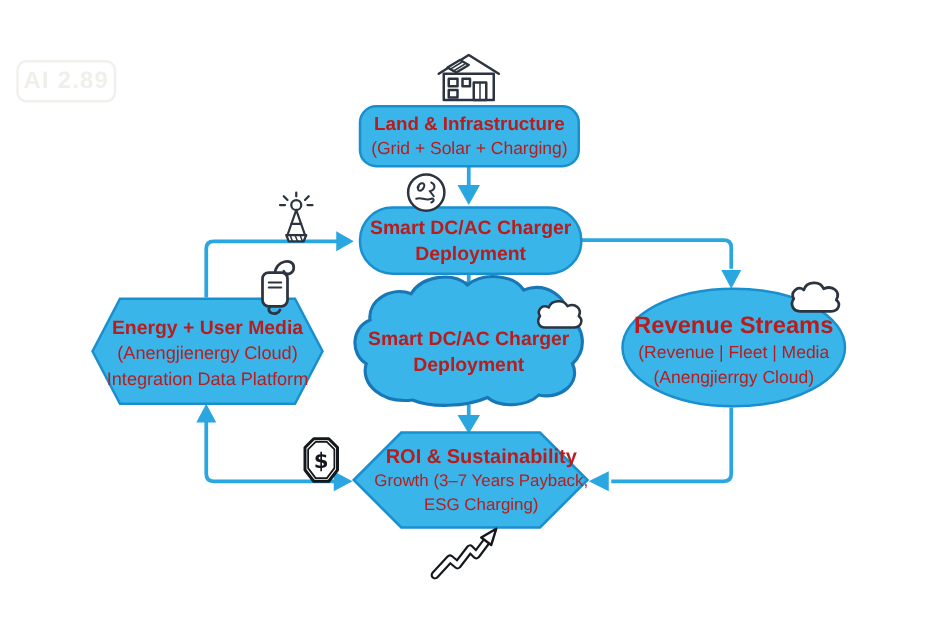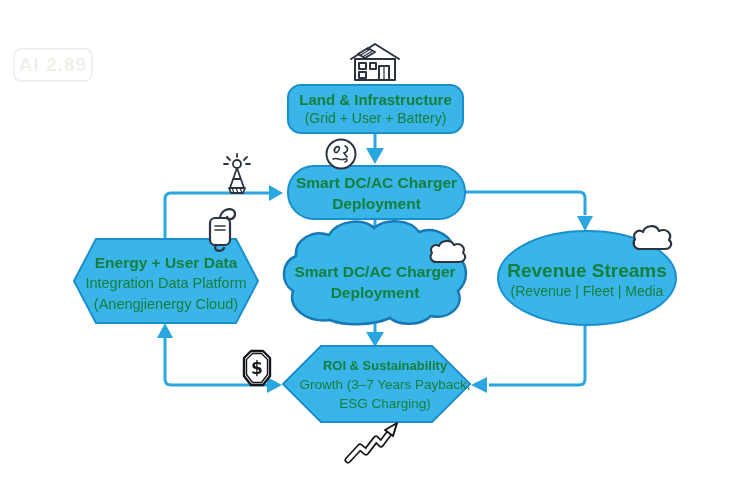--- a/index.html
+++ b/index.html
@@ -3,35 +3,35 @@
 <meta charset="utf-8">
 <style>
   html,body{margin:0;padding:0;background:#fff;}
   #canvas{
     position:relative;width:750px;height:500px;background:#ffffff;
     font-family:"Liberation Sans",sans-serif;overflow:hidden;
   }
   .layer{position:absolute;left:0;top:0;}
   .label{
     position:absolute;display:flex;flex-direction:column;align-items:center;
-    justify-content:center;text-align:center;color:#15803d;
+    justify-content:center;text-align:center;color:#b91c1c;
   }
   .label span{display:block;white-space:nowrap;}
   .b{font-weight:bold;}
   
   #lbl-land{left:288px;top:85px;width:175px;height:48px;font-size:14px;line-height:19px;}
   #lbl-land .l1{font-size:15px;}
   #lbl-smart{left:288px;top:166px;width:177px;height:53px;font-size:15.5px;line-height:21px;font-weight:bold;}
   #lbl-cloud{left:295px;top:254px;width:160px;height:56px;font-size:15.5px;line-height:21px;font-weight:bold;}
   #lbl-hex{left:80px;top:250px;width:172px;height:66px;font-size:14.5px;line-height:21px;}
   #lbl-hex .l1{font-size:15.5px;}
   #lbl-ellipse{left:503px;top:250px;width:168px;height:62px;font-size:14px;line-height:20px;}
   #lbl-ellipse .l1{font-size:19px;}
   #lbl-roi{left:292px;top:356px;width:186px;height:56px;font-size:13.5px;line-height:19px;}
-  #lbl-roi .l1{font-size:13px;}
+  #lbl-roi .l1{font-size:16px;}
   
   #watermark{
     position:absolute;left:13px;top:48px;width:76px;height:30px;
     border:2px solid #f2f0ec;border-radius:8px;color:#f1efea;
     font-weight:bold;font-size:19px;display:flex;align-items:center;
     justify-content:center;letter-spacing:1px;
   }
 </style>
 </head>
 <body>
@@ -131,42 +131,43 @@
 
     <g transform="translate(342,420)" stroke-linejoin="round" stroke-linecap="round">
       <path d="M6,40 L18,27 L24,32 L34,19 L39,24 L48,12" fill="none" stroke="#14181d" stroke-width="7"></path>
       <path d="M6,40 L18,27 L24,32 L34,19 L39,24 L48,12" fill="none" stroke="#ffffff" stroke-width="3.6"></path>
       <polygon points="43,10 55,3 51,16" fill="#ffffff" stroke="#14181d" stroke-width="2"></polygon>
     </g>
   </svg>
 
   <div class="label" id="lbl-land">
     <span class="b l1">Land &amp; Infrastructure</span>
-    <span>(Grid + User + Battery)</span>
+    <span>(Grid + Solar + Charging)</span>
   </div>
 
   <div class="label" id="lbl-smart">
     <span>Smart DC/AC Charger</span>
     <span>Deployment</span>
   </div>
 
   <div class="label" id="lbl-cloud">
     <span>Smart DC/AC Charger</span>
     <span>Deployment</span>
   </div>
 
   <div class="label" id="lbl-hex">
-    <span class="b l1">Energy + User Data</span>
+    <span class="b l1">Energy + User Media</span>
+    <span>(Anengjienergy Cloud)</span>
     <span>Integration Data Platform</span>
-    <span>(Anengjienergy Cloud)</span>
   </div>
 
   <div class="label" id="lbl-ellipse">
     <span class="b l1">Revenue Streams</span>
     <span>(Revenue | Fleet | Media</span>
+    <span>(Anengjierrgy Cloud)</span>
   </div>
 
   <div class="label" id="lbl-roi">
     <span class="b l1">ROI &amp; Sustainability</span>
     <span>Growth (3–7 Years Payback,</span>
     <span>ESG Charging)</span>
   </div>
 
 </div>
 

